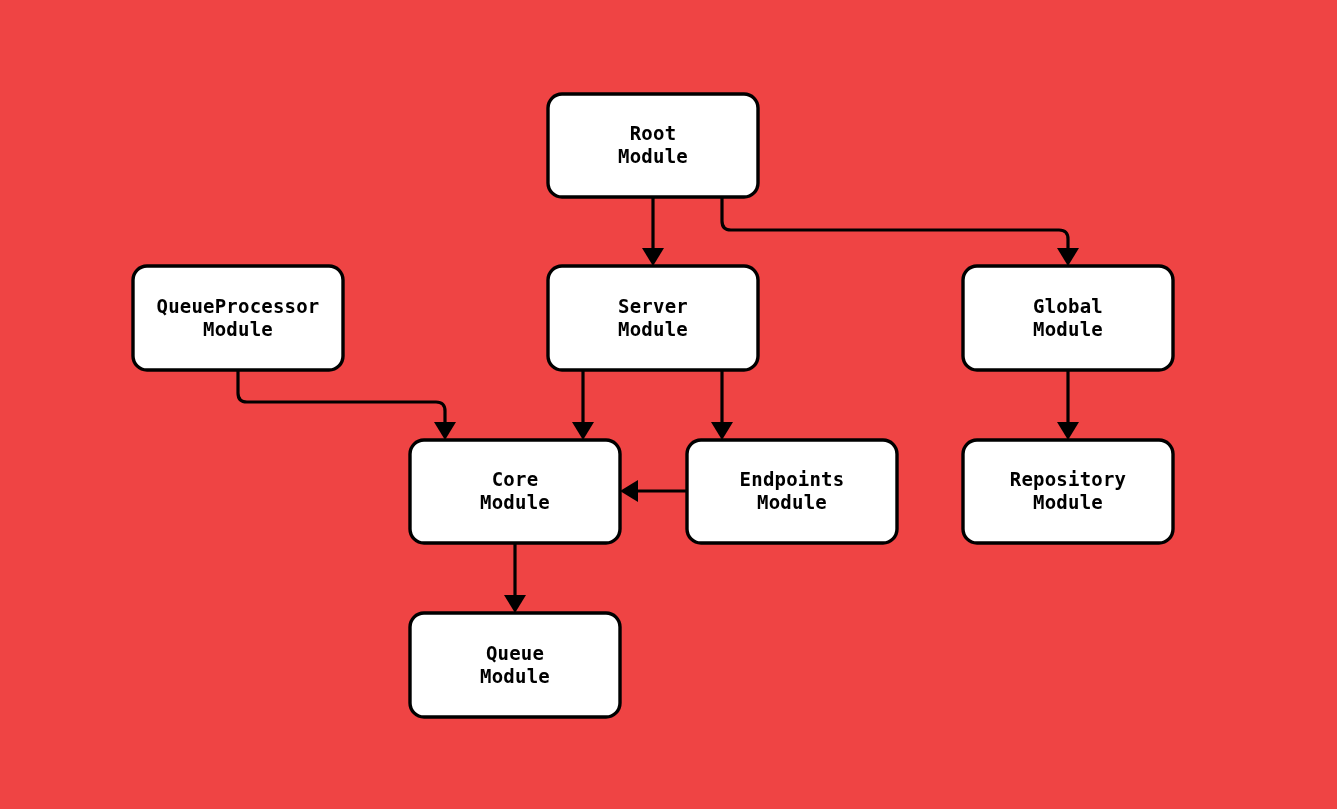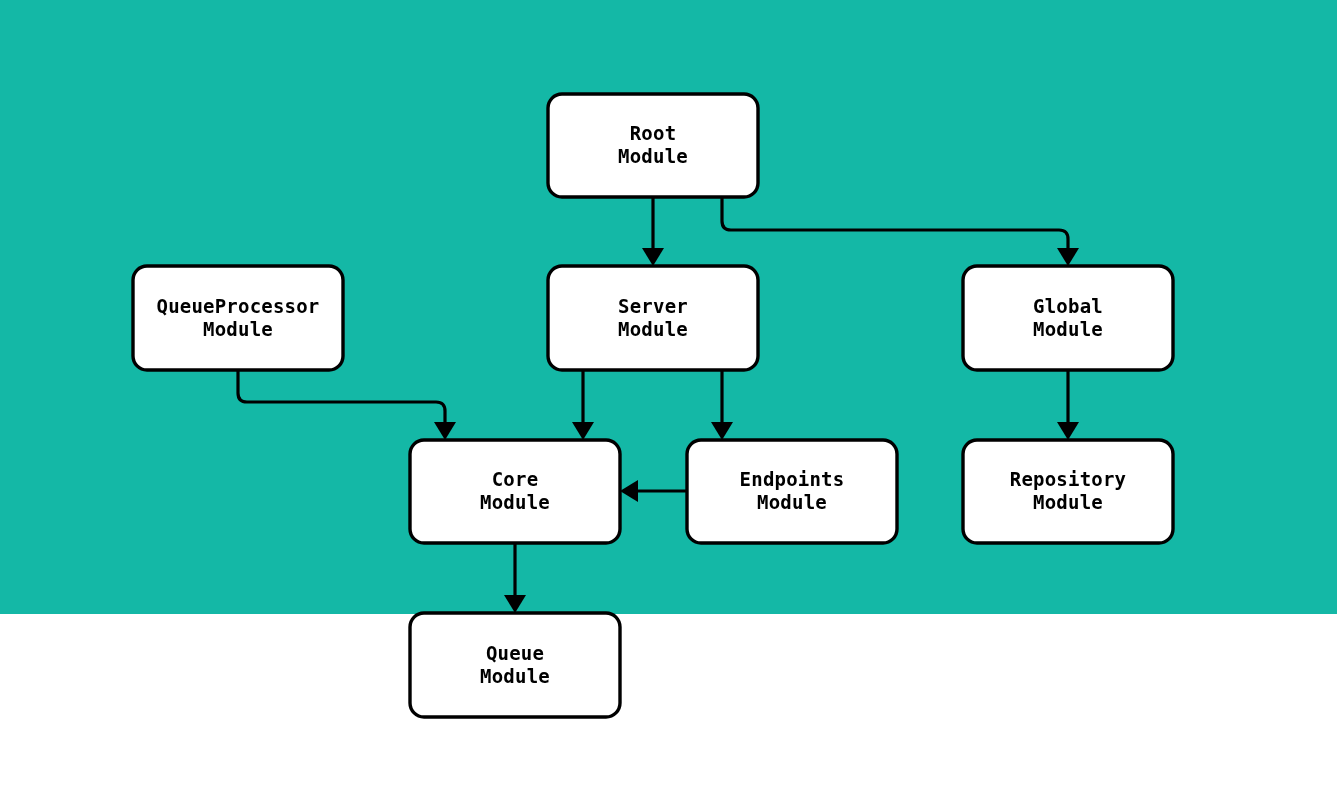--- a/index.html
+++ b/index.html
@@ -10,22 +10,22 @@
   }
   body {
     width: 1337px;
     height: 809px;
     font-family: "DejaVu Sans Mono", "Liberation Mono", monospace;
     overflow: hidden;
   }
   #diagram-root {
     position: relative;
     width: 1337px;
-    height: 614px;
-    background: #14b8a6;
+    height: 809px;
+    background: #ef4444;
   }
   svg#diagram-canvas {
     display: block;
     width: 1337px;
     height: 809px;
   }
   .node-box {
     fill: #ffffff;
     stroke: #000000;
     stroke-width: 3.4;

